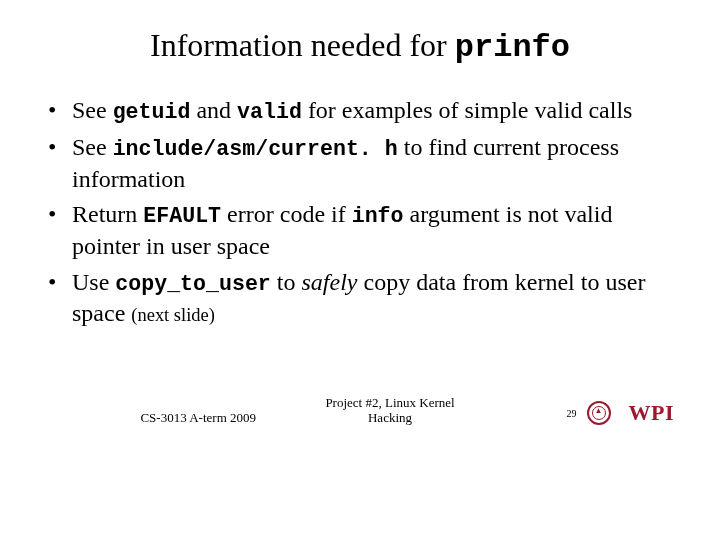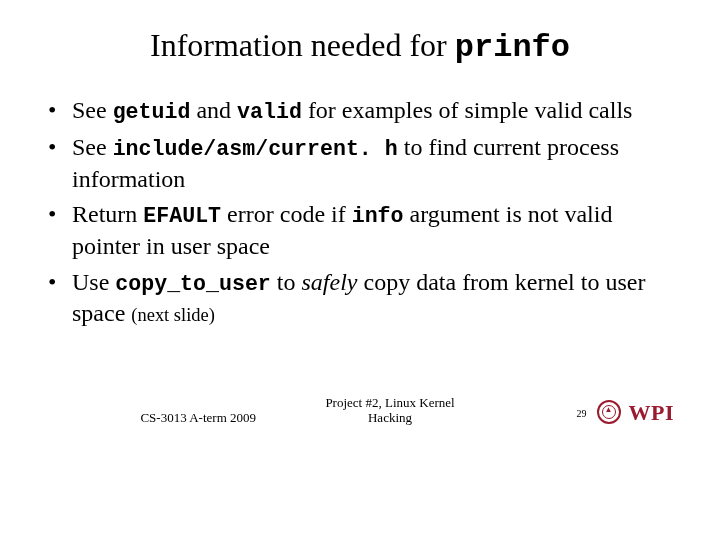--- a/index.html
+++ b/index.html
@@ -98,22 +98,22 @@
   .footer .pagebox {
     flex: 0 0 150px;
     display: flex;
     justify-content: flex-end;
     align-items: center;
     gap: 10px;
   }
   .pagenum { font-size: 10px; font-family: Liberation Serif, serif; }
   .wpi-logo {
     display: inline-flex;
-    align-items: flex-start;
-    gap: 8px;
+    align-items: center;
+    gap: 18px;
   }
   .wpi-seal {
     width: 24px;
     height: 24px;
     border-radius: 50%;
     border: 2px solid #9a1b2f;
     position: relative;
     box-sizing: border-box;
   }
   .wpi-seal::before {

